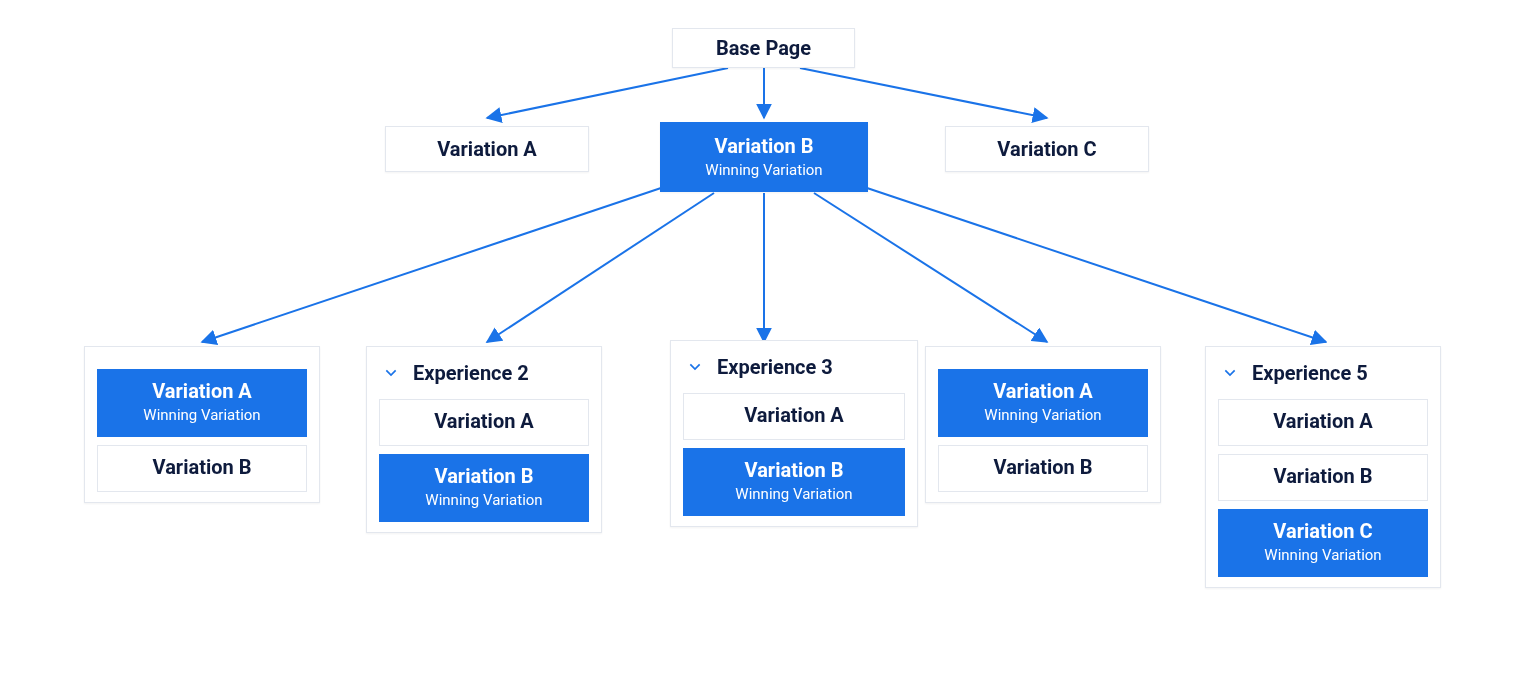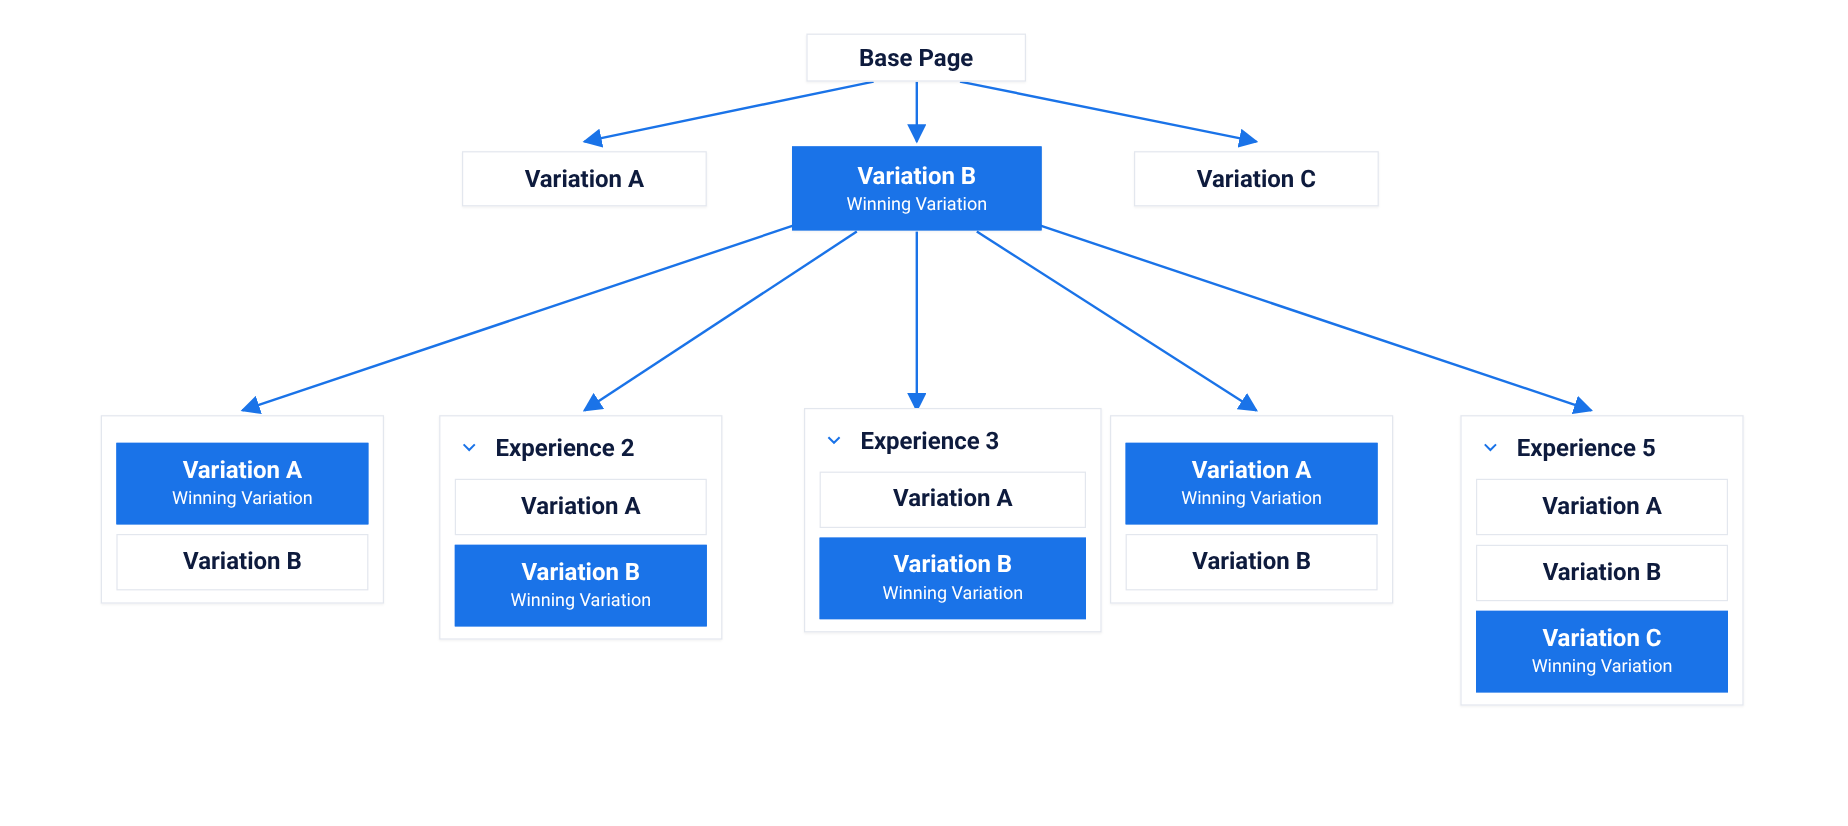--- a/index.html
+++ b/index.html
@@ -167,21 +167,21 @@
 <div class="exp-card" style="left:925px; top:346px; width:236px;">
   <div class="inner blue">
     <div class="title">Variation A</div>
     <div class="sub">Winning Variation</div>
   </div>
   <div class="inner">
     <div class="title">Variation B</div>
   </div>
 </div>
 
-<div class="exp-card" style="left:1205px; top:346px; width:236px;margin-left:12px;">
+<div class="exp-card" style="left:1205px; top:346px; width:236px;">
   <div class="header">
     <svg class="chev" viewBox="0 0 24 24">
         <path d="M5 8l7 7 7-7" fill="none" stroke="#1a73e8" stroke-width="2.5"></path>
       </svg>
     <span>Experience 5</span>
   </div>
   <div class="inner">
     <div class="title">Variation A</div>
   </div>
   <div class="inner">

